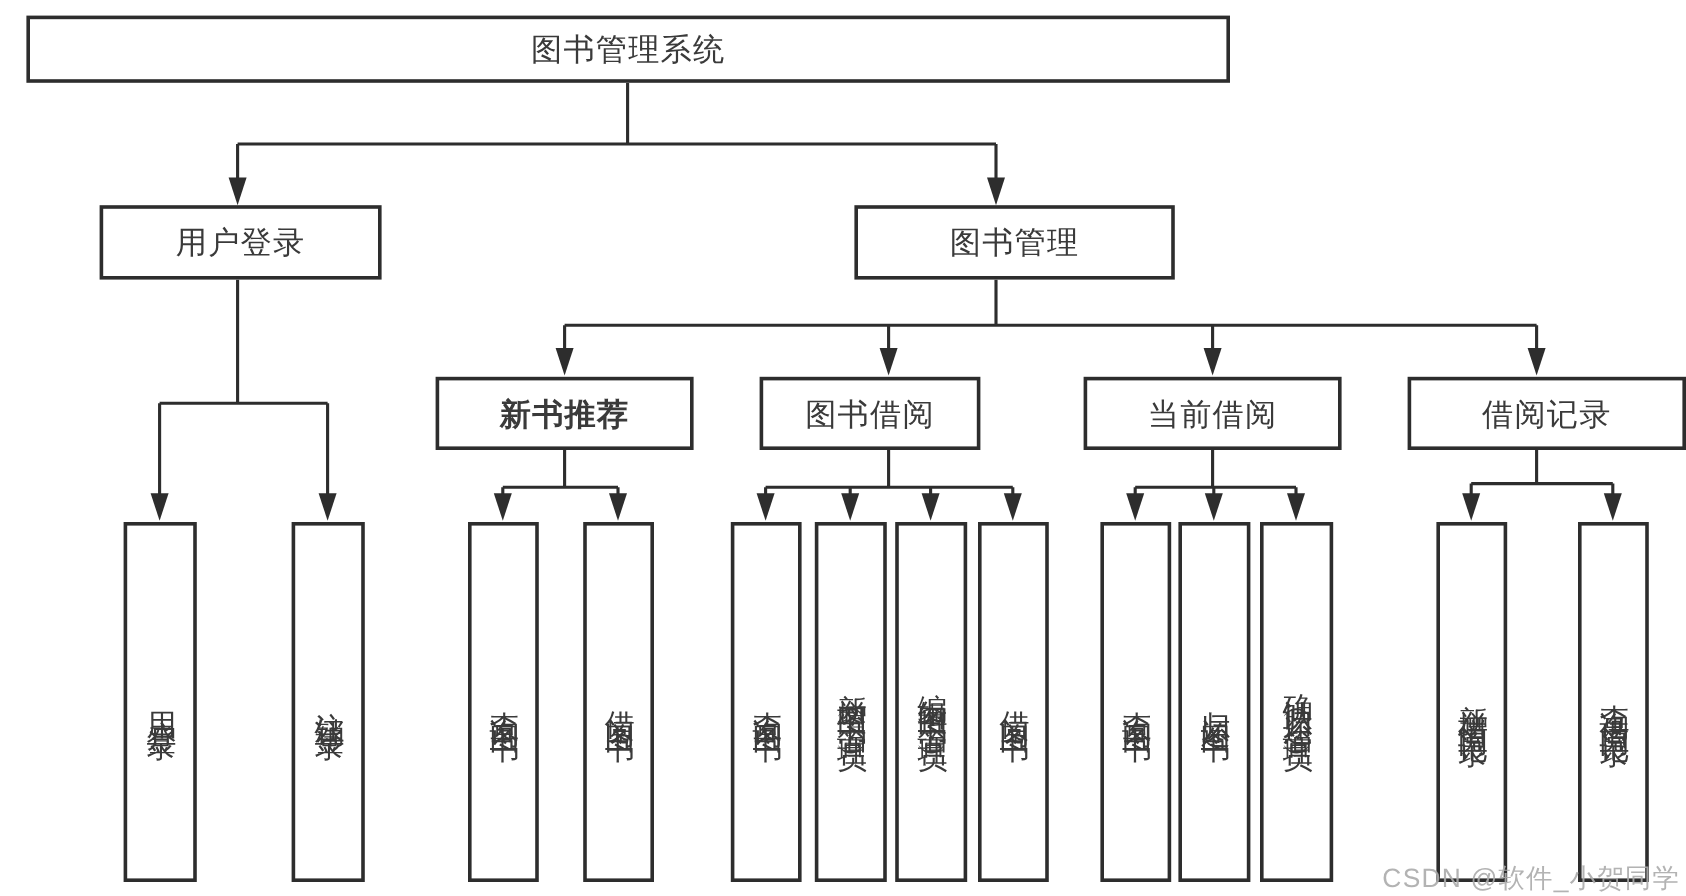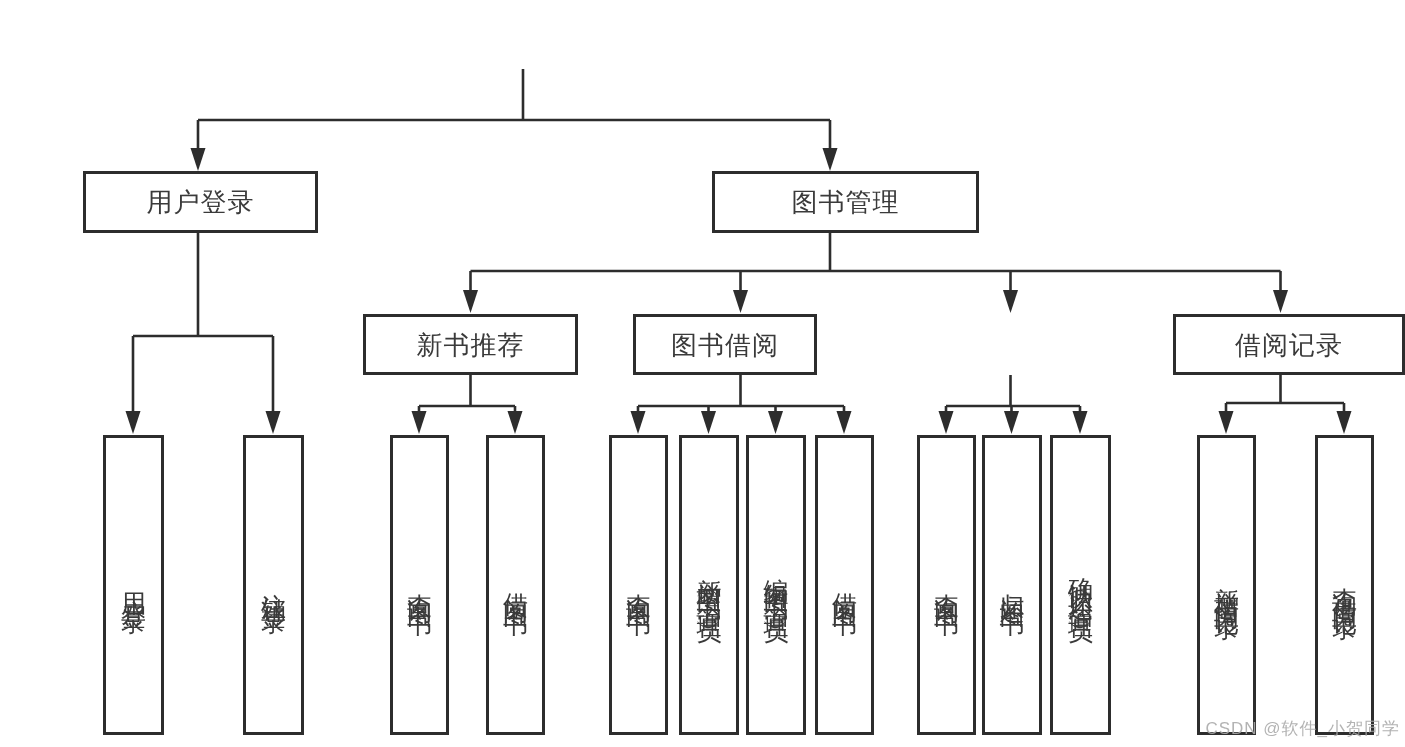--- a/index.html
+++ b/index.html
@@ -13,21 +13,21 @@
     border:3px solid #2d2d2d; background:#ffffff;
     display:flex; align-items:center; justify-content:center;
     color:#3a3a3a; font-size:26px; letter-spacing:1px; line-height:1;
   }
   .vtext {
     writing-mode:vertical-rl; line-height:1;
     font-size:25px; letter-spacing:6px; color:#3a3a3a;
   }
   .watermark {
     position:absolute; top:717px; right:5px;
-    font-size:17px; color:#ababab; letter-spacing:1px; opacity:0.9;
+    font-size:22px; color:#ababab; letter-spacing:1px; opacity:0.9;
     white-space:nowrap;
   }
 </style>
 </head>
 <body>
 
 <div class="canvas">
 
   <svg class="wires" viewBox="0 0 1405 747" aria-hidden="true">
     <path d="M523 69 V120 M198 120 H830 M198 120 V150 M830 120 V150
@@ -53,33 +53,39 @@
       <polygon points="768,411 783,411 775.5,434"></polygon>
       <polygon points="836.5,411 851.5,411 844,434"></polygon>
       <polygon points="938.5,411 953.5,411 946,434"></polygon>
       <polygon points="1004,411 1019,411 1011.5,434"></polygon>
       <polygon points="1072.5,411 1087.5,411 1080,434"></polygon>
       <polygon points="1218.5,411 1233.5,411 1226,434"></polygon>
       <polygon points="1336.5,411 1351.5,411 1344,434"></polygon>
     </g>
   </svg>
 
+  <div class="bx" style="left:22px; top:13px; width:1003px; height:56px;">
+    <span>图书管理系统</span>
+  </div>
 
   <div class="bx" style="left:83px; top:171px; width:235px; height:62px;">
     <span>用户登录</span>
   </div>
   <div class="bx" style="left:712px; top:171px; width:267px; height:62px;">
     <span>图书管理</span>
   </div>
 
-  <div class="bx" style="left:363px; top:314px; width:215px; height:61px;">
+  <div class="bx" style="left:363px; top:314px; width:215px; height:61px;font-weight:bold;">
     <span>新书推荐</span>
   </div>
   <div class="bx" style="left:633px; top:314px; width:184px; height:61px;">
     <span>图书借阅</span>
+  </div>
+  <div class="bx" style="left:903px; top:314px; width:215px; height:61px;">
+    <span>当前借阅</span>
   </div>
   <div class="bx" style="left:1173px; top:314px; width:232px; height:61px;">
     <span>借阅记录</span>
   </div>
 
   <div class="bx" style="left:103px; top:435px; width:61px; height:300px;">
     <span class="vtext">用户登录</span>
   </div>
   <div class="bx" style="left:243px; top:435px; width:61px; height:300px;">
     <span class="vtext">注销登录</span>

